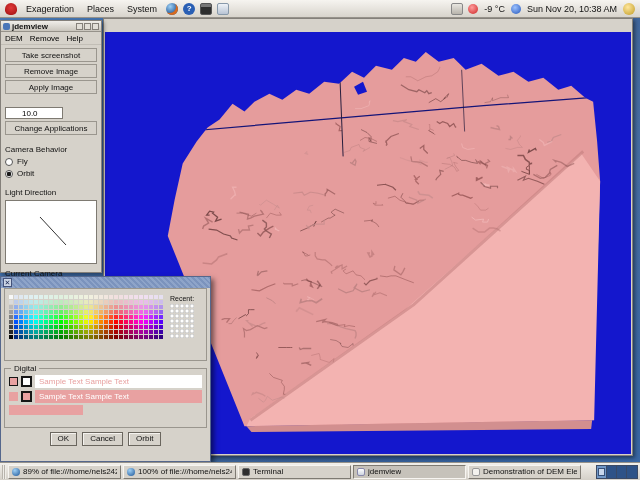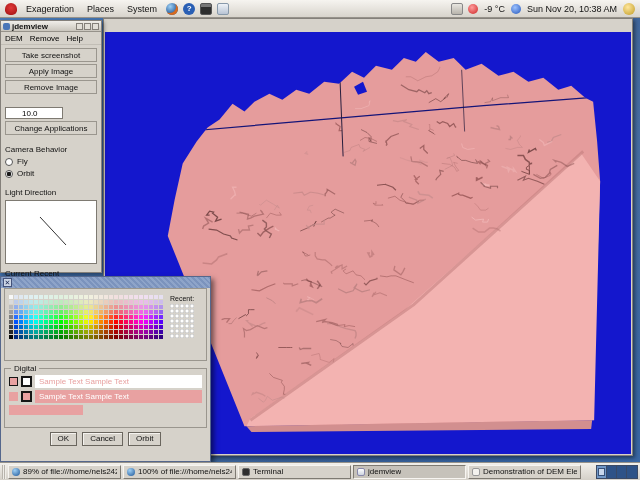--- a/index.html
+++ b/index.html
@@ -271,43 +271,43 @@
       <span class="win-btn"></span>
       <span class="win-btn"></span>
     </div>
     <div class="jdem-menubar">
       <span>DEM</span>
       <span>Remove</span>
       <span>Help</span>
     </div>
     <div class="jdem-body">
       <button class="jbtn">Take screenshot</button>
+      <button class="jbtn">Remove Image</button>
       <button class="jbtn">Apply Image</button>
-      <button class="jbtn">Remove Image</button>
       <input class="jinput" value="10.0" style="">
       <button class="jbtn">Change Applications</button>
 
       <div class="section-label">Camera Behavior</div>
       <div class="radio-row">
         <span class="radio"></span>
         <span>Fly</span>
       </div>
       <div class="radio-row">
         <span class="radio sel"></span>
         <span>Orbit</span>
       </div>
 
       <div class="section-label">Light Direction</div>
       <div class="light-panel">
         <svg width="90" height="62">
           <line x1="34" y1="16" x2="60" y2="44" stroke="#333" stroke-width="1"></line>
         </svg>
       </div>
 
-      <div class="section-label" style="margin-top:5px;">Current Recent</div>
+      <div class="section-label" style="margin-top:5px;">Current Camera</div>
       <div class="chk-row">
         <span class="chk">✓</span>
         <span>DULUTH, MN</span>
       </div>
     </div>
   </div>
 
   <div class="chooser">
     <div class="chooser-titlebar">
       <span class="chooser-close">✕</span>

